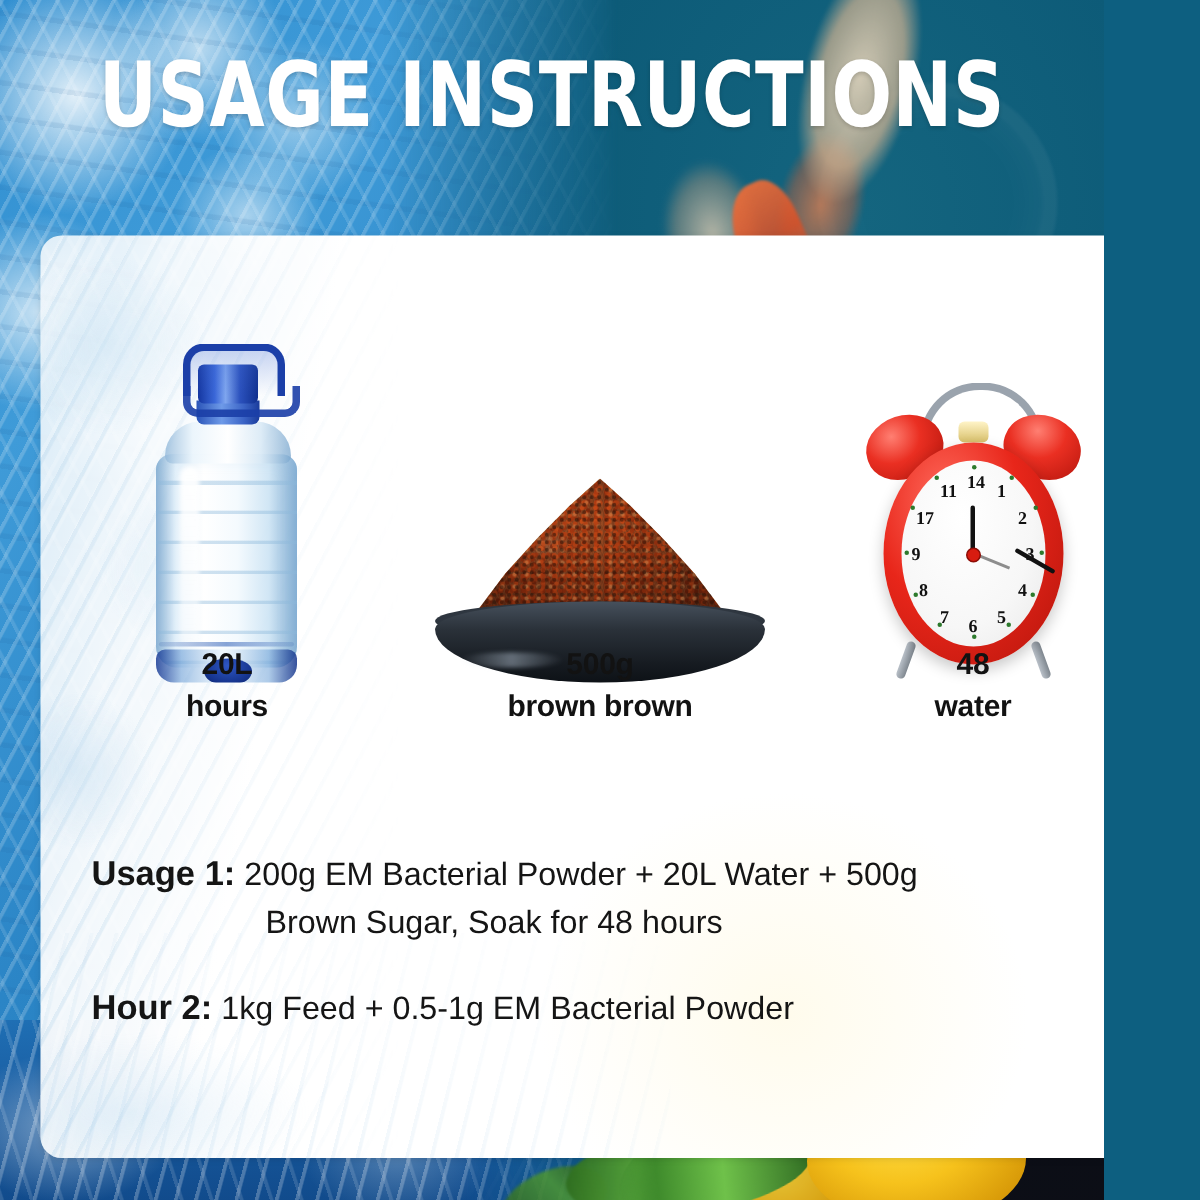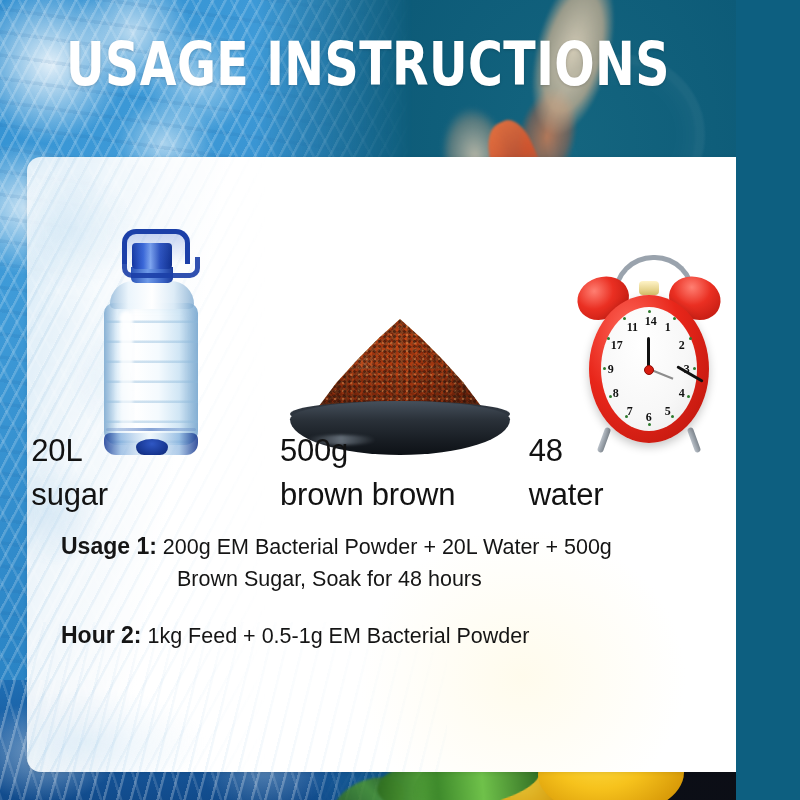--- a/index.html
+++ b/index.html
@@ -372,27 +372,27 @@
   }
   .c-leg.l{left:22px;transform:rotate(20deg);}
   .c-leg.r{right:22px;transform:rotate(-20deg);}
 
   
   .captions{
     position:absolute;left:0;top:272px;width:100%;
     display:flex;justify-content:space-around;
   }
   .cap{
-    width:240px;color:#121212;
-    font-weight:400;font-size:31px;line-height:1.42;
+    width:240px;text-align:center;color:#121212;
+    font-weight:700;font-size:20px;line-height:1.42;
     letter-spacing:-.2px;
   }
 
   
-  .usages{position:absolute;left:34px;top:372px;width:690px;}
+  .usages{position:absolute;left:34px;top:408px;width:690px;}
   .usage{margin-bottom:22px;}
   .u-line{
     font-size:21.5px;color:#151515;line-height:1.48;white-space:nowrap;
   }
   .u-label{font-weight:700;font-size:23px;}
   .u-line2{padding-left:116px;}
   .u-line2-b{padding-left:138px;font-size:20px;}
 </style>
 </head>
 <body>
@@ -494,21 +494,21 @@
           <div class="c-hand-m"></div>
           <div class="c-hand-h"></div>
           <div class="c-pin"></div>
         </div>
       </div>
     </div>
 
     <div class="captions">
       <div class="cap">
         <div>20L</div>
-        <div>sugar</div>
+        <div>hours</div>
       </div>
       <div class="cap">
         <div>500g</div>
         <div>brown brown</div>
       </div>
       <div class="cap">
         <div>48</div>
         <div>water</div>
       </div>
     </div>

